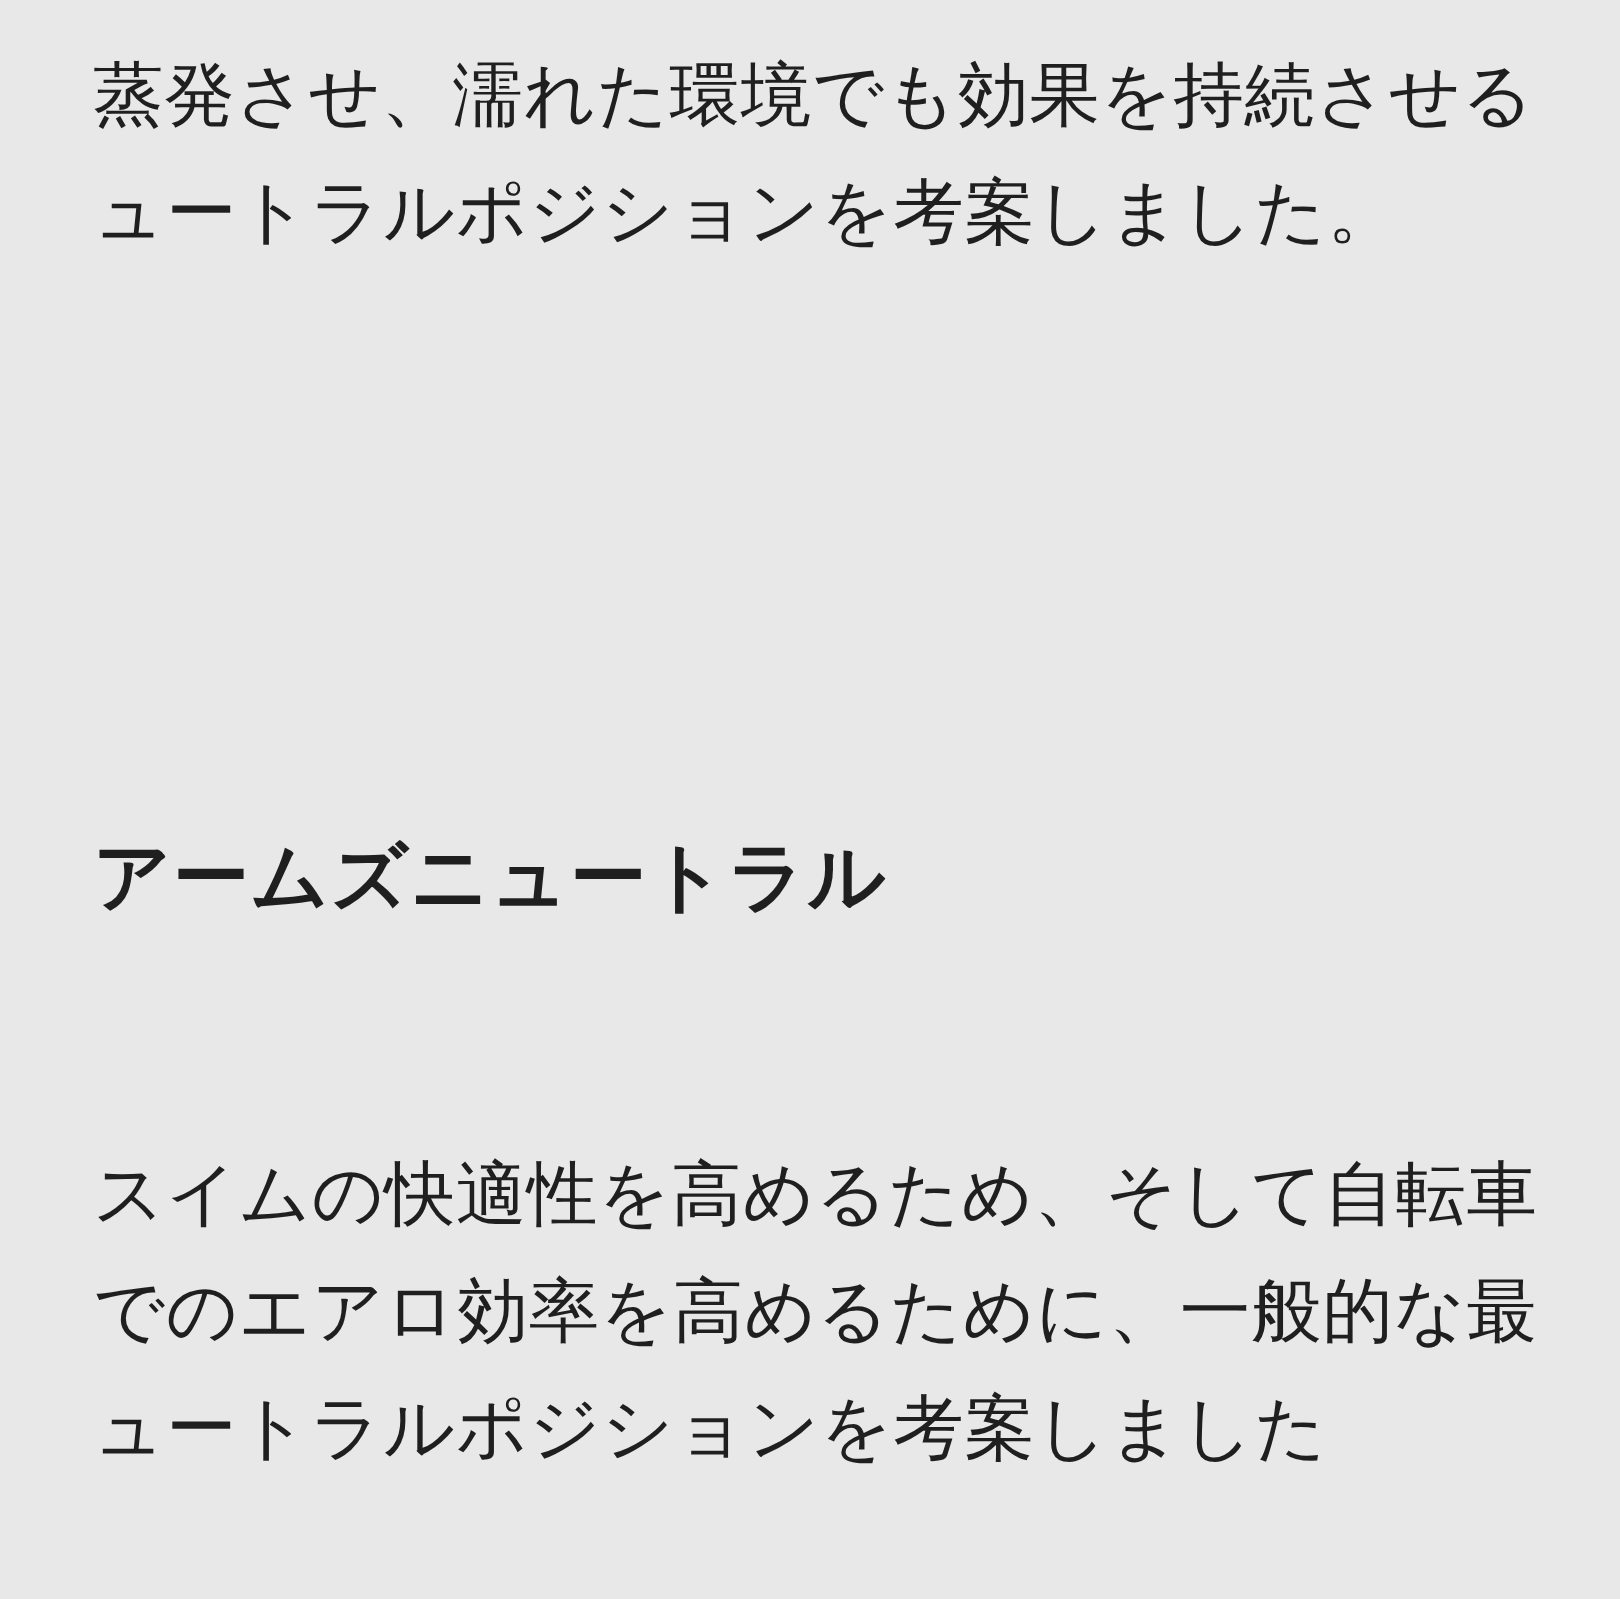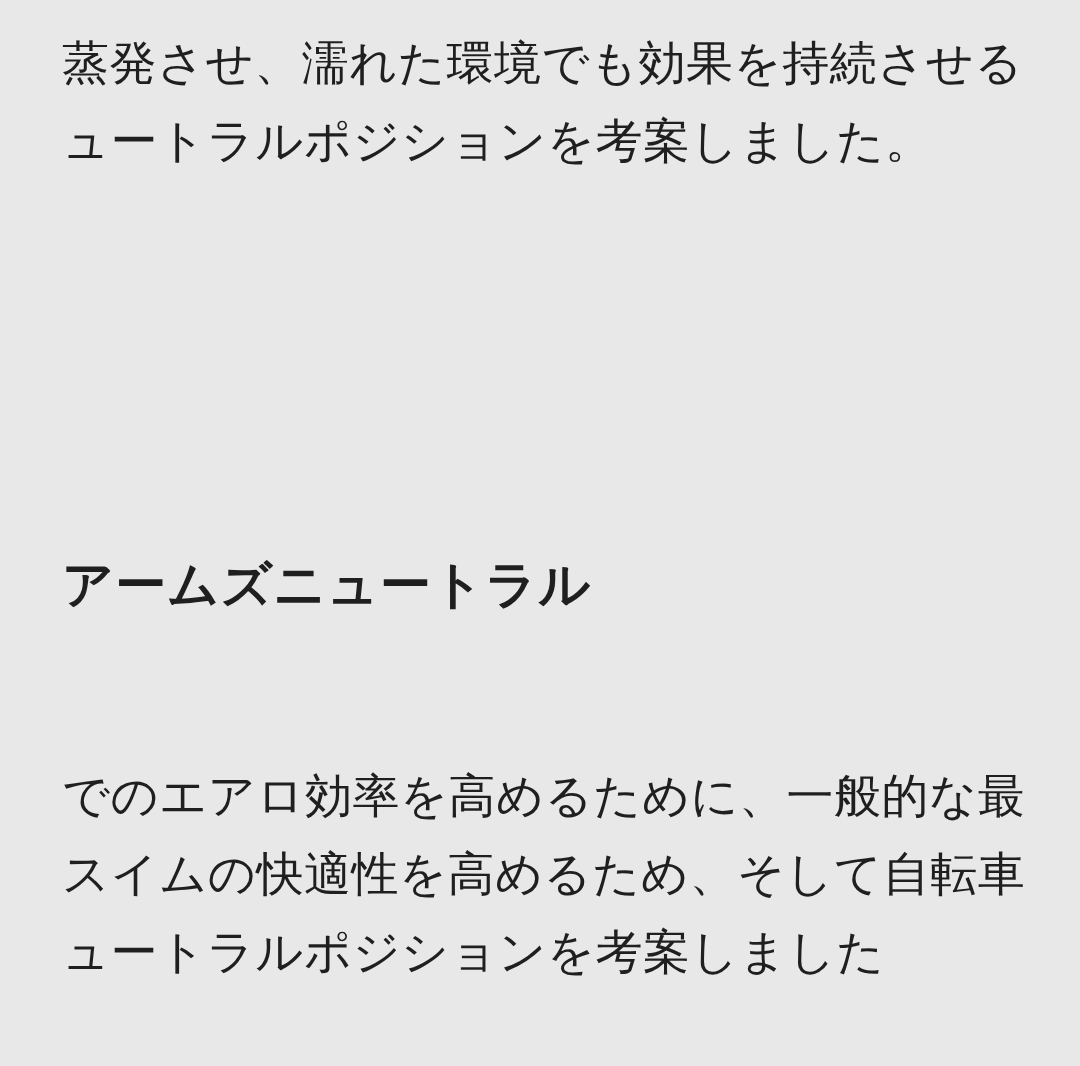--- a/index.html
+++ b/index.html
@@ -69,19 +69,19 @@
   <div class="text-clip">
 
     <div class="para para-1">
       <div class="line">蒸発させ、濡れた環境でも効果を持続させる</div>
       <div class="line">ュートラルポジションを考案しました。</div>
     </div>
 
     <h2 class="section-heading">アームズニュートラル</h2>
 
     <div class="para para-2">
+      <div class="line">スイムの快適性を高めるため、そして自転車</div>
       <div class="line">でのエアロ効率を高めるために、一般的な最</div>
-      <div class="line">スイムの快適性を高めるため、そして自転車</div>
       <div class="line">ュートラルポジションを考案しました</div>
     </div>
 
   </div>
 </div>
 
 </body></html>

